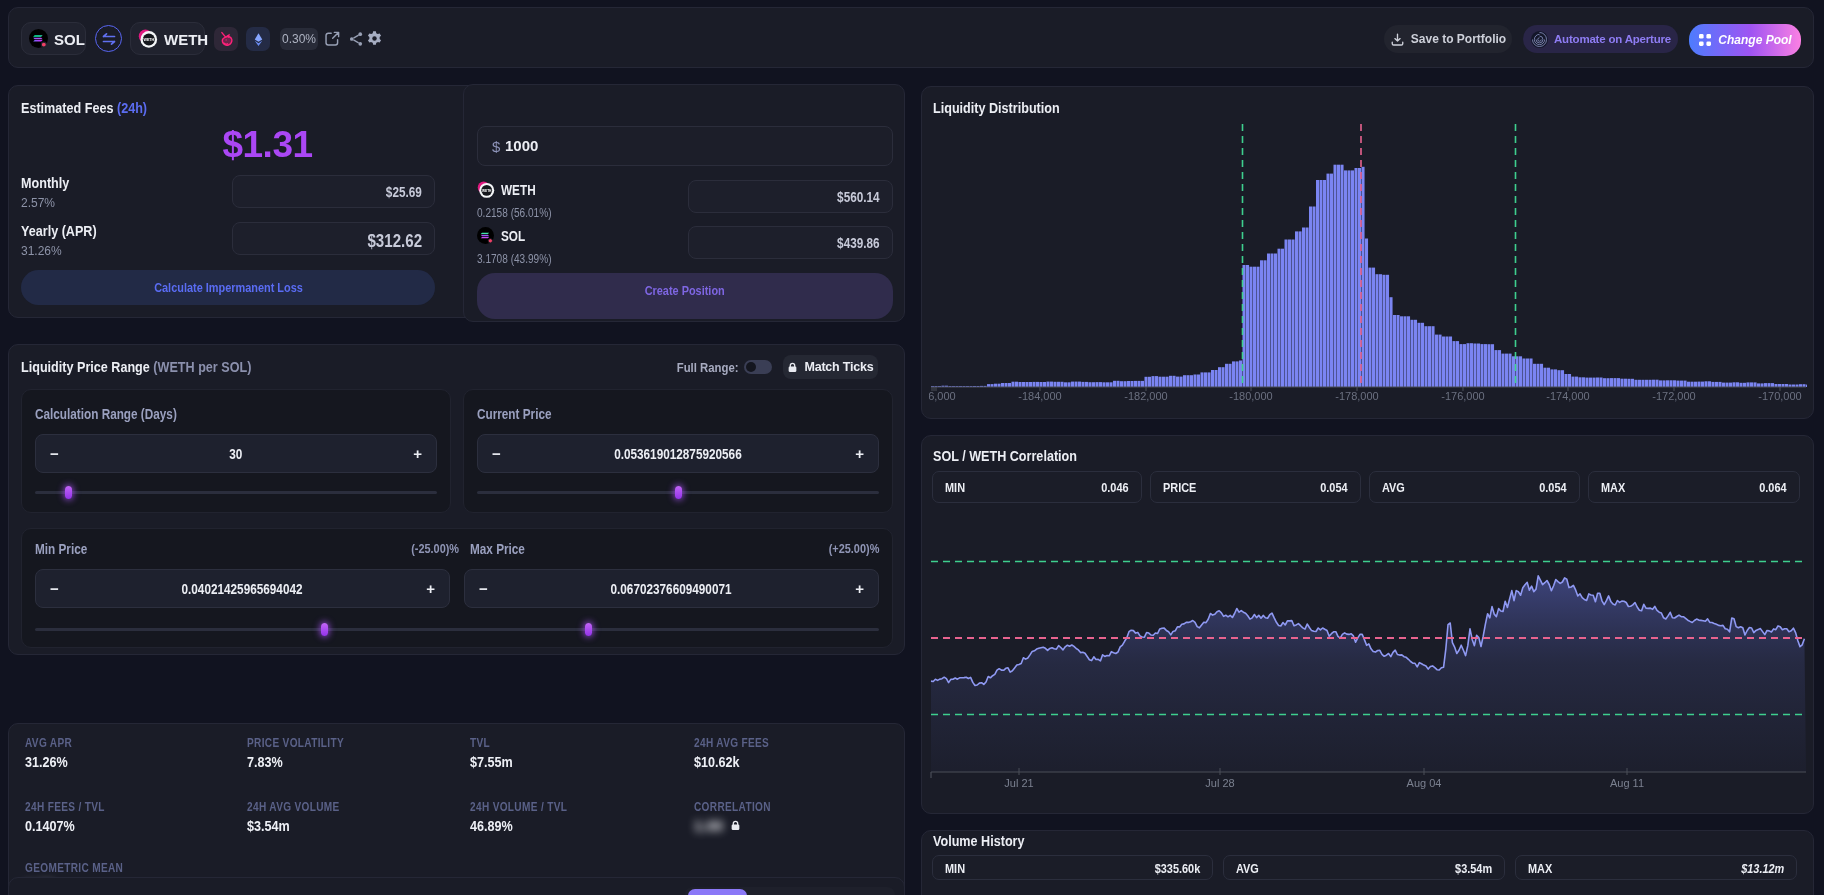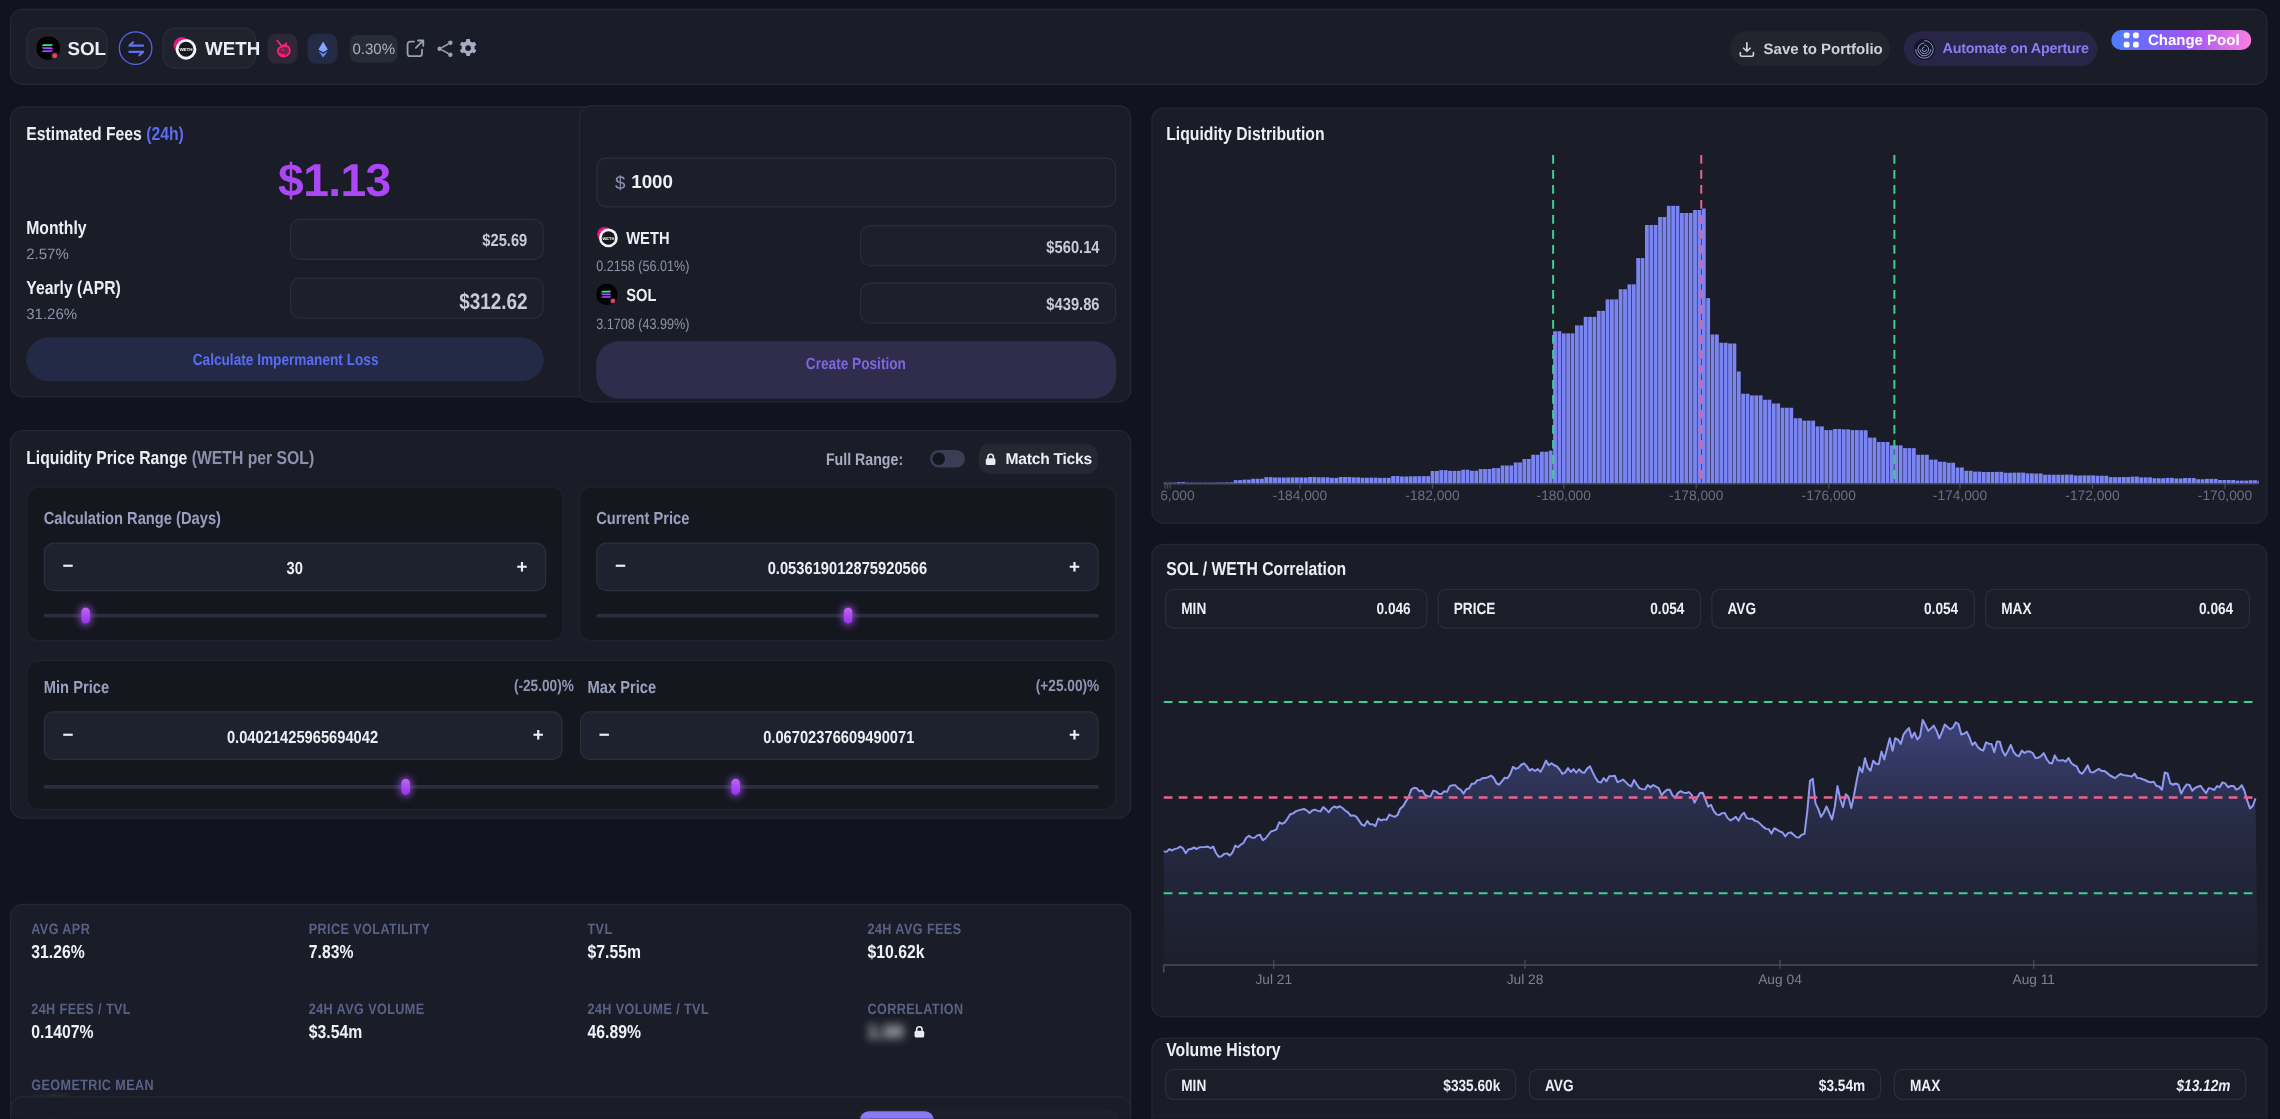--- a/index.html
+++ b/index.html
@@ -98,34 +98,34 @@
 <circle cx="10" cy="10" r="9" fill="#14172a"></circle>
 <g stroke="#9aa3d8" stroke-width="0.75" fill="none">
 <path d="M10 2.6 a7.4 7.4 0 1 1 -7.4 7.4"></path>
 <path d="M10 4.6 a5.4 5.4 0 1 0 5.4 5.4"></path>
 <path d="M10 6.4 a3.6 3.6 0 1 1 -3.6 3.6"></path>
 <path d="M10 8.2 a1.8 1.8 0 1 0 1.8 1.8"></path>
         </g>
       </svg>
       <span style="color:#8e7cf3;font-weight:bold;font-size:11.5px;letter-spacing:-0.2px;white-space:nowrap;">Automate on Aperture</span>
     </div>
-  <div class="abs" style="right:12px;top:16px;width:112px;height:16px;background:linear-gradient(90deg,#4d7cfe,#9f54f2 55%,#fb80e3);border-radius:15px;display:flex;align-items:center;justify-content:center;gap:6px;">
+  <div class="abs" style="right:12px;top:16px;width:112px;height:32px;background:linear-gradient(90deg,#4d7cfe,#9f54f2 55%,#fb80e3);border-radius:15px;display:flex;align-items:center;justify-content:center;gap:6px;font-style:italic;">
     <svg width="14" height="14" viewBox="0 0 14 14" fill="#fff">
 <rect x="1" y="1" width="4.6" height="4.6" rx="1.4"></rect>
         <rect x="8.4" y="1" width="4.6" height="4.6" rx="1.4"></rect>
 <rect x="1" y="8.4" width="4.6" height="4.6" rx="1.4"></rect>
         <rect x="8.4" y="8.4" width="4.6" height="4.6" rx="1.4"></rect>
       </svg>
       <span style="color:#fff;font-weight:bold;font-size:12px;white-space:nowrap;">Change Pool</span>
     </div>
 </div>
 
 <div class="card" style="left:8px;top:85px;width:519px;height:233px;">
   <div class="abs" style="left:12px;top:13px;font-size:15px;font-weight:bold;"><span class="cx ol"><span style="color:#eceef4;">Estimated Fees</span> <span style="color:#5b6cf0;">(24h)</span></span></div>
-  <div class="abs" style="left:0;right:0;top:38px;text-align:center;color:#ab47f5;font-weight:bold;font-size:37px;letter-spacing:-0.5px;">$1.13</div>
+  <div class="abs" style="left:0;right:0;top:38px;text-align:center;color:#ab47f5;font-weight:bold;font-size:37px;letter-spacing:-0.5px;">$1.31</div>
   <div class="abs" style="left:12px;top:88px;color:#eceef4;font-weight:bold;font-size:15px;"><span class="cx ol">Monthly</span></div>
   <div class="abs" style="left:12px;top:110px;color:#8d93a8;font-size:12px;">2.57%</div>
   <div class="abs" style="left:223px;top:89px;width:203px;height:33px;background:#1d1f2b;border:1px solid #2b2d3b;border-radius:8px;">
       <span class="abs" style="right:12px;top:8px;color:#c7cad9;font-weight:bold;font-size:14px;"><span class="cx or">$25.69</span></span>
     </div>
   <div class="abs" style="left:12px;top:136px;color:#eceef4;font-weight:bold;font-size:15px;"><span class="cx ol">Yearly (APR)</span></div>
   <div class="abs" style="left:12px;top:158px;color:#8d93a8;font-size:12px;">31.26%</div>
   <div class="abs" style="left:223px;top:136px;width:203px;height:33px;background:#1d1f2b;border:1px solid #2b2d3b;border-radius:8px;">
       <span class="abs" style="right:12px;top:8px;color:#c7cad9;font-weight:bold;font-size:18px;"><span class="cx or">$312.62</span></span>
     </div>
@@ -159,21 +159,21 @@
   <div class="abs" style="left:37px;top:143px;color:#eceef4;font-weight:bold;font-size:14px;"><span class="cx ol">SOL</span></div>
   <div class="abs" style="left:13px;top:167px;color:#8d93a8;font-size:12px;"><span class="cx ol">3.1708 (43.99%)</span></div>
   <div class="abs" style="left:224px;top:141px;width:205px;height:33px;background:#1d1f2b;border:1px solid #2b2d3b;border-radius:8px;">
       <span class="abs" style="right:12px;top:8px;color:#c7cad9;font-weight:bold;font-size:14px;"><span class="cx or">$439.86</span></span>
     </div>
   <div class="abs" style="left:13px;top:188px;width:416px;height:46px;background:#302c4c;border-radius:18px;text-align:center;"><span class="cx oc" style="color:#7e66e2;font-weight:bold;font-size:13px;line-height:35px;">Create Position</span></div>
 </div>
 
 <div class="card" style="left:8px;top:344px;width:897px;height:311px;">
   <div class="abs" style="left:12px;top:13px;font-size:15px;font-weight:bold;"><span class="cx ol"><span style="color:#eceef4;">Liquidity Price Range</span> <span style="color:#8b90ad;font-weight:bold;">(WETH per SOL)</span></span></div>
-  <div class="abs" style="left:544px;top:15px;width:169px;color:#a7abc0;font-size:13.5px;font-weight:bold;text-align:right;"><span class="cx or">Full Range:</span></div>
+  <div class="abs" style="left:560px;top:15px;width:169px;color:#a7abc0;font-size:13.5px;font-weight:bold;text-align:right;"><span class="cx or">Full Range:</span></div>
   <div class="abs" style="left:735px;top:15px;width:28px;height:14px;background:#3a3e55;border-radius:7px;">
       <div class="abs" style="left:2px;top:2px;width:10px;height:10px;border-radius:50%;background:#14161f;"></div>
     </div>
   <div class="abs" style="left:774px;top:10px;width:95px;height:24px;background:#252833;border-radius:8px;display:flex;align-items:center;justify-content:center;gap:6px;">
       <svg width="11" height="11" viewBox="0 0 12 12" fill="#e8eaf0">
 <rect x="1.8" y="5" width="8.4" height="6" rx="1.4"></rect>
 <path d="M3.6 5.5 V3.9 a2.4 2.4 0 0 1 4.8 0 V5.5" fill="none" stroke="#e8eaf0" stroke-width="1.4"></path>
       </svg>
       <span style="color:#eceef4;font-weight:bold;font-size:12.5px;letter-spacing:-0.2px;">Match Ticks</span>
     </div>

